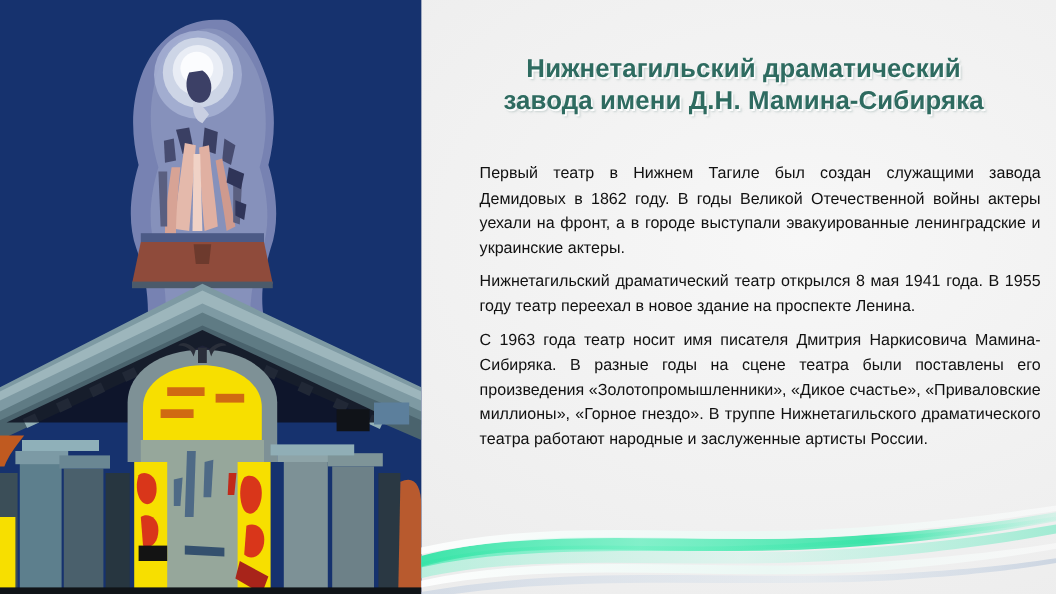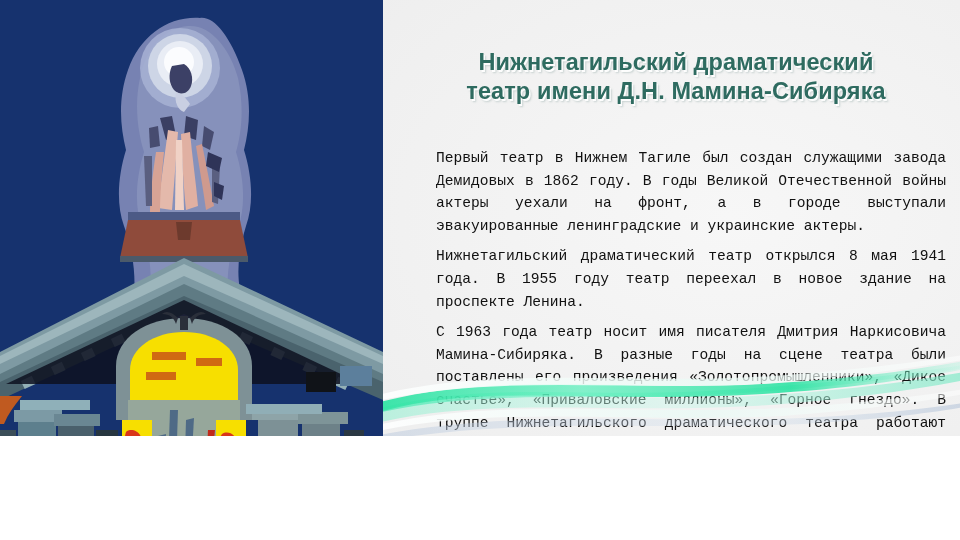--- a/index.html
+++ b/index.html
@@ -6,21 +6,21 @@
     margin: 0;
     padding: 0;
     background: #ffffff;
   }
   body {
     font-family: "Liberation Sans", sans-serif;
   }
   .slide {
     position: relative;
     width: 960px;
-    height: 436px;
+    height: 540px;
     overflow: hidden;
     background: #f1f1f1;
   }
 
   
   .content-bg {
     position: absolute;
     left: 383px;
     top: 0;
     width: 577px;
@@ -62,21 +62,21 @@
 
   
   .body-text {
     position: absolute;
     left: 436px;
     top: 147px;
     width: 510px;
   }
   .para {
     margin: 0 0 8px 0;
-    font-family: Liberation Mono, monospace;
+    font-family: Liberation Sans, sans-serif;
     font-size: 14.6px;
     line-height: 1.55;
     color: #111111;
     text-align: justify;
     text-justify: inter-word;
   }
   .para:last-child { margin-bottom: 0; }
 
   
   .wave {
@@ -234,21 +234,21 @@
         <path d="M306 372 L336 372 L336 392 L306 392 Z" fill="#101318"></path>
         <path d="M340 366 L372 366 L372 386 L340 386 Z" fill="#5c7f9c"></path>
       </g>
 
       <rect x="0" y="534" width="383" height="6" fill="#101418"></rect>
     </svg>
   </div>
 
   <div class="title-block">
     <span class="title-line">Нижнетагильский драматический</span>
-    <span class="title-line">театр имени Д.Н. Мамина-Сибиряка</span>
+    <span class="title-line">завода имени Д.Н. Мамина-Сибиряка</span>
   </div>
 
   <div class="body-text">
     <p class="para">Первый театр в Нижнем Тагиле был создан служащими завода Демидовых в 1862 году. В годы Великой Отечественной войны актеры уехали на фронт, а в городе выступали эвакуированные ленинградские и украинские актеры.</p>
     <p class="para">Нижнетагильский драматический театр открылся 8 мая 1941 года. В 1955 году театр переехал в новое здание на проспекте Ленина.</p>
     <p class="para">С 1963 года театр носит имя писателя Дмитрия Наркисовича Мамина-Сибиряка. В разные годы на сцене театра были поставлены его произведения «Золотопромышленники», «Дикое счастье», «Приваловские миллионы», «Горное гнездо». В труппе Нижнетагильского драматического театра работают народные и заслуженные артисты России.</p>
   </div>
 
   <div class="wave">
     <svg viewBox="0 0 577 84" preserveAspectRatio="none" aria-hidden="true">

